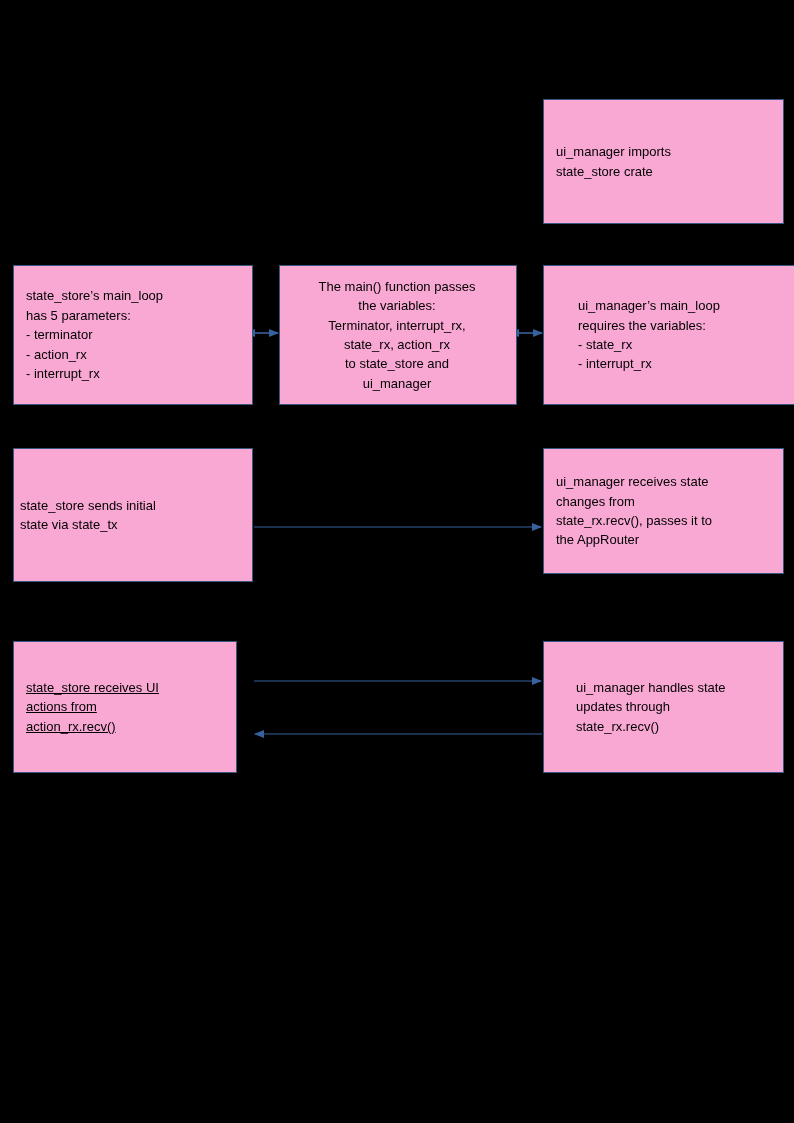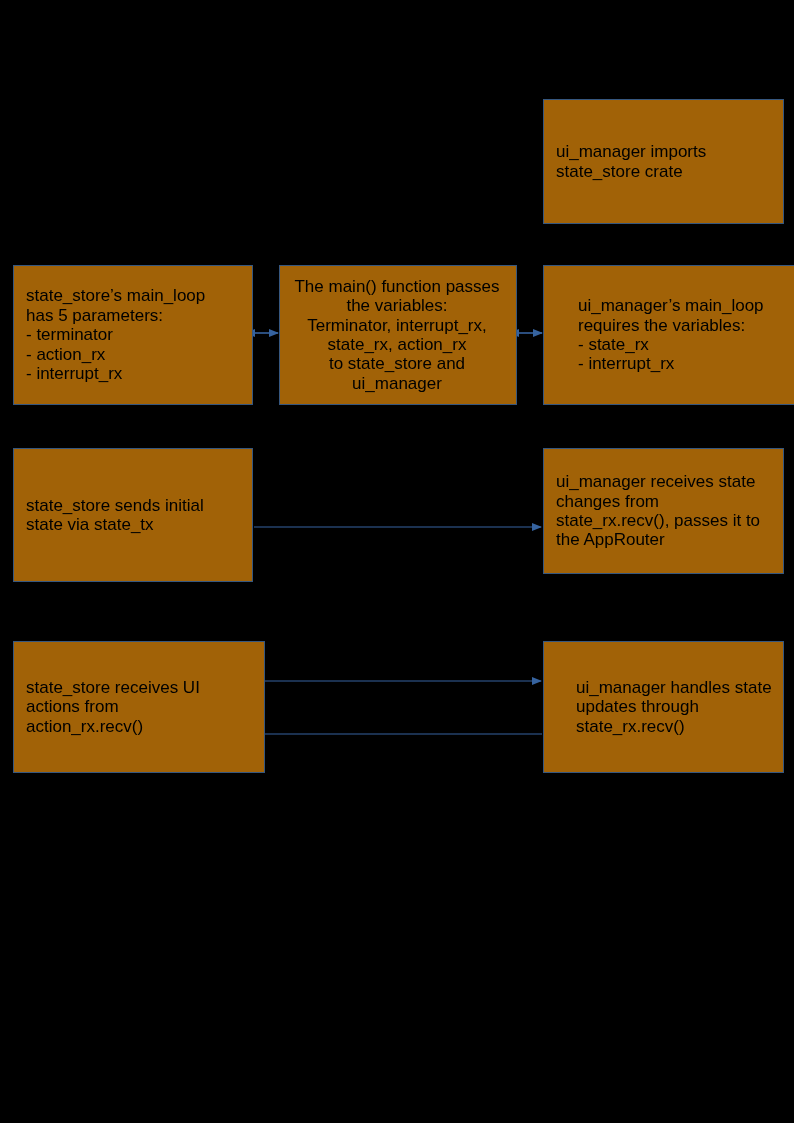--- a/index.html
+++ b/index.html
@@ -17,24 +17,24 @@
   #diagram-canvas {
     position: absolute;
     left: 0; top: 0;
     width: 794px;
     height: 1123px;
     background: #000000;
   }
   .node {
     position: absolute;
     box-sizing: border-box;
-    background: #a16207;
+    background: #f9a8d4;
     border: 1px solid #36577f;
     color: #000000;
-    font-size: 17px;
+    font-size: 13px;
     line-height: 19.4px;
     display: flex;
     flex-direction: column;
     justify-content: center;
     white-space: pre-line;
   }
   .node.left-align {
     text-align: left;
     padding-left: 12px;
     padding-right: 8px;
@@ -49,23 +49,23 @@
   }
   .node-text {
     display: block;
     width: 100%;
   }
   
   #node-ui-manager-imports { left: 543px; top: 99px;  width: 241px; height: 125px; }
   #node-state-store-main-loop { left: 13px;  top: 265px; width: 240px; height: 140px; }
   #node-main-passes-vars    { left: 279px; top: 265px; width: 238px; height: 140px; }
   #node-ui-manager-main-loop{ left: 543px; top: 265px; width: 277px; height: 140px; padding-left: 34px; }
-  #node-state-store-sends   { left: 13px;  top: 448px; width: 240px; height: 134px; }
+  #node-state-store-sends   { left: 13px;  top: 448px; width: 240px; height: 134px; padding-left: 6px; }
   #node-ui-manager-receives { left: 543px; top: 448px; width: 241px; height: 126px; }
-  #node-state-store-receives{ left: 13px;  top: 641px; width: 252px; height: 132px; }
+  #node-state-store-receives{ left: 13px;  top: 641px; width: 224px; height: 132px; text-decoration: underline; }
   #node-ui-manager-handles  { left: 543px; top: 641px; width: 241px; height: 132px; padding-left: 32px; }
 
   svg.edges {
     position: absolute;
     left: 0; top: 0;
     width: 794px;
     height: 1123px;
     pointer-events: none;
   }
 </style>

